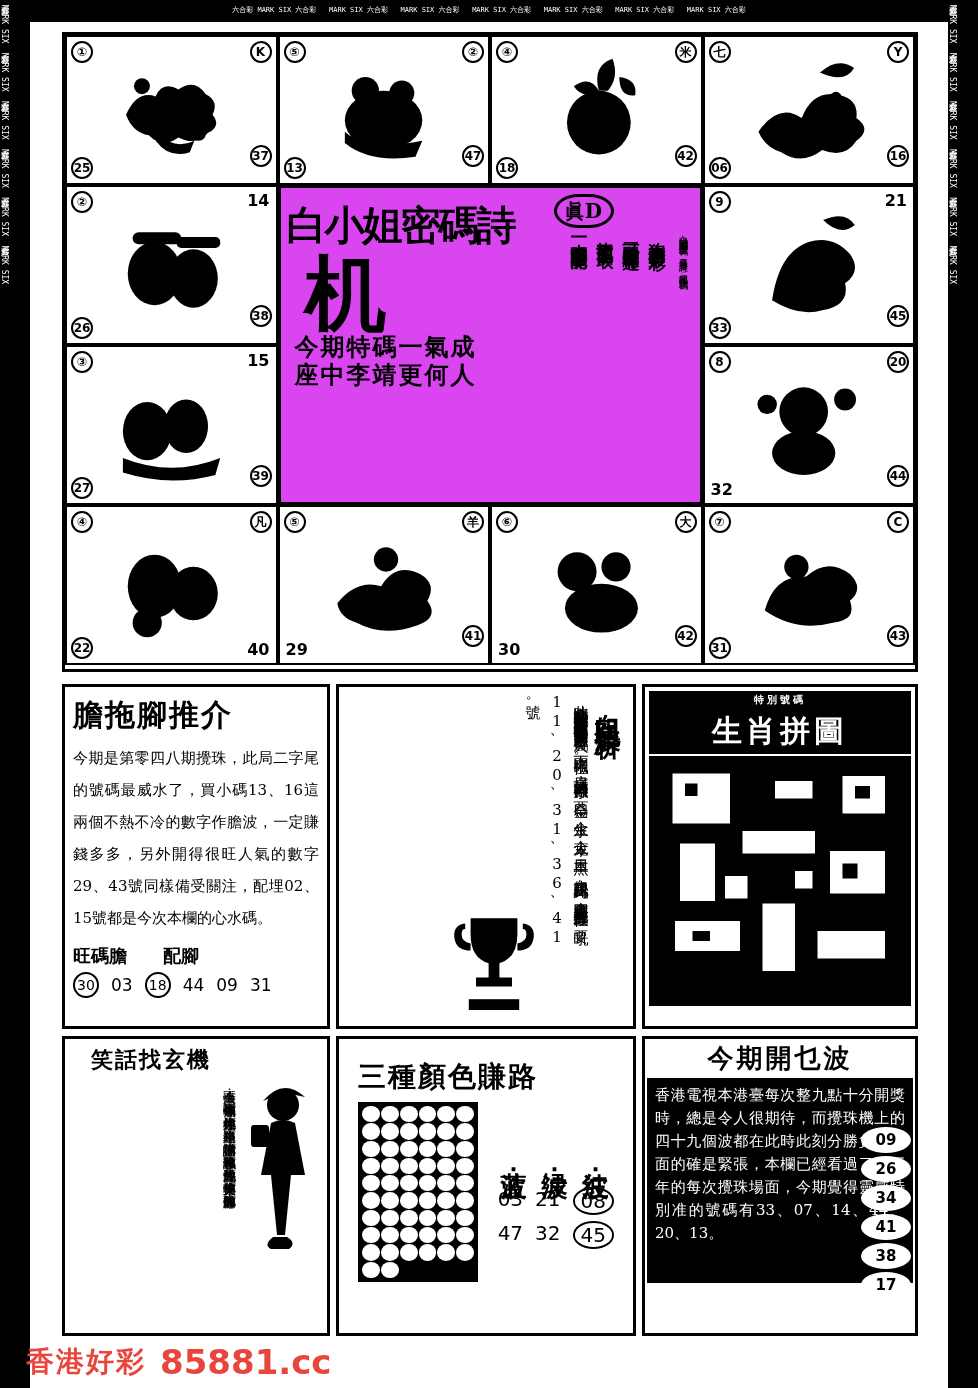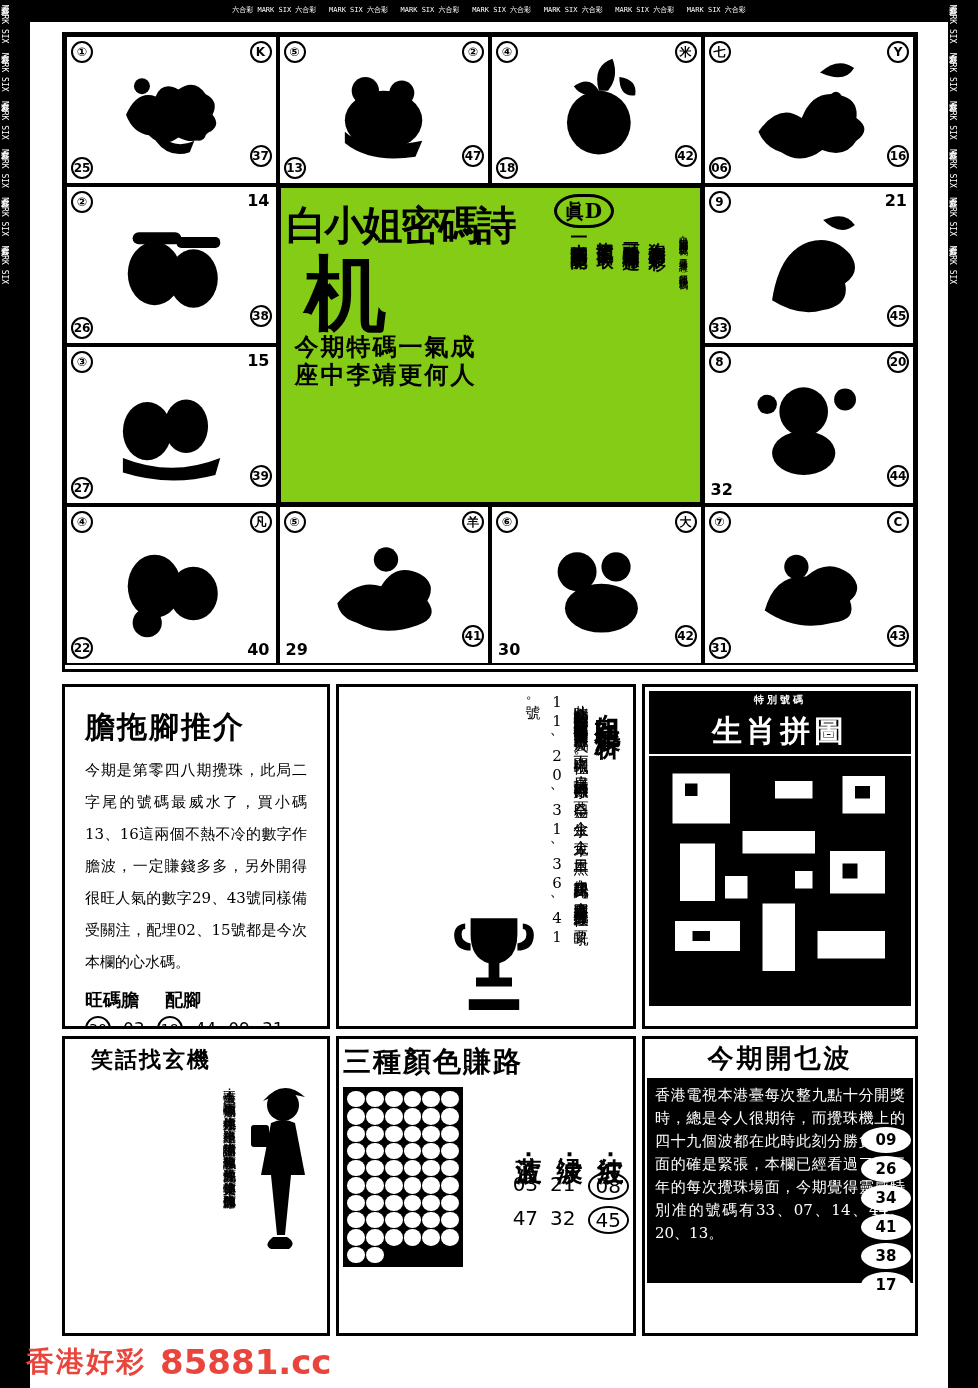--- a/index.html
+++ b/index.html
@@ -77,21 +77,21 @@
   .pn-bl { left:6px; bottom:4px; }
   .pn-br { right:6px; bottom:4px; }
   .pn-tr { right:6px; top:4px; }
 
   
   .title-block {
     grid-column: 2 / span 2;
     grid-row: 2 / span 2;
     border:3px solid #000;
     position:relative;
-    background:#84cc16;
+    background:#d946ef;
     padding:6px;
   }
   .title-main {
     font-family:"DejaVu Serif","Liberation Serif",serif;
     font-weight:bold;
     font-size:40px;
     letter-spacing:-2px;
     white-space:nowrap;
     margin-top:4px;
   }
@@ -123,36 +123,36 @@
     line-height:20px;
   }
   .vtxt.small { font-size:9px; font-weight:normal; letter-spacing:1px; }
 
   
   .mid-row {
     position:absolute; left:30px; top:660px; width:856px; height:345px;
     display:flex; gap:6px;
   }
   .box { border:3px solid #000; background:#fff; position:relative; overflow:hidden; }
-  .box-a { width:268px; padding:20px; }
+  .box-a { width:268px; padding:8px; }
   .box-b { width:300px; padding:6px; }
   .box-c { flex:1; padding:4px; }
 
   .brush-head {
     font-family:"DejaVu Serif", serif;
     font-weight:bold; font-size:30px; letter-spacing:2px;
     white-space:nowrap;
   }
   .body-cn {
     font-family:"DejaVu Serif","Liberation Serif",serif;
     font-size:15px; line-height:32px; text-align:justify;
     margin-top:6px;
   }
   .pick-row {
-    display:flex; align-items:center; margin-top:10px;
+    display:flex; align-items:center; gap:10px; margin-top:10px;
     font-family:"DejaVu Serif", serif; font-weight:bold; font-size:18px;
   }
   .pick-nums {
     display:flex; gap:12px; align-items:center; margin-top:4px;
     font-size:17px; font-family:"DejaVu Sans", sans-serif;
   }
   .circle-num {
     width:26px;height:26px;border:2px solid #000;border-radius:50%;
     display:inline-flex;align-items:center;justify-content:center;font-size:14px;
   }
@@ -180,21 +180,21 @@
   .badge-line { font-size:10px; letter-spacing:3px; }
   .big-line { font-size:30px; letter-spacing:4px; }
   .qr-area { background:#000; height:250px; margin-top:2px; position:relative; }
 
   
   .bot-row {
     position:absolute; left:30px; top:1012px; width:856px; height:300px;
     display:flex; gap:6px;
   }
   .box-d { width:268px; padding:6px; position:relative; }
-  .box-e { width:300px; padding:4px; position:relative; }
+  .box-e { width:300px; padding:19px; position:relative; }
   .box-f { flex:1; padding:0; position:relative; }
 
   .joke-head {
     font-family:"DejaVu Serif", serif; font-weight:bold; font-size:22px;
     letter-spacing:2px;
     margin-left:20px;
   }
   .joke-body {
     writing-mode:vertical-rl; text-orientation:upright;
     font-family:"DejaVu Serif", serif; font-size:13px; line-height:20px;

